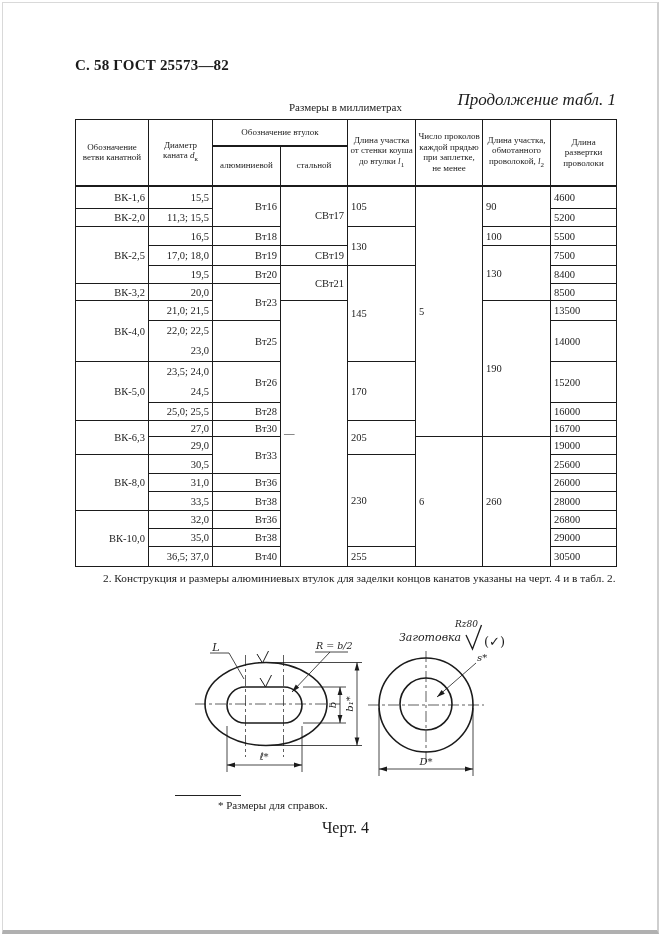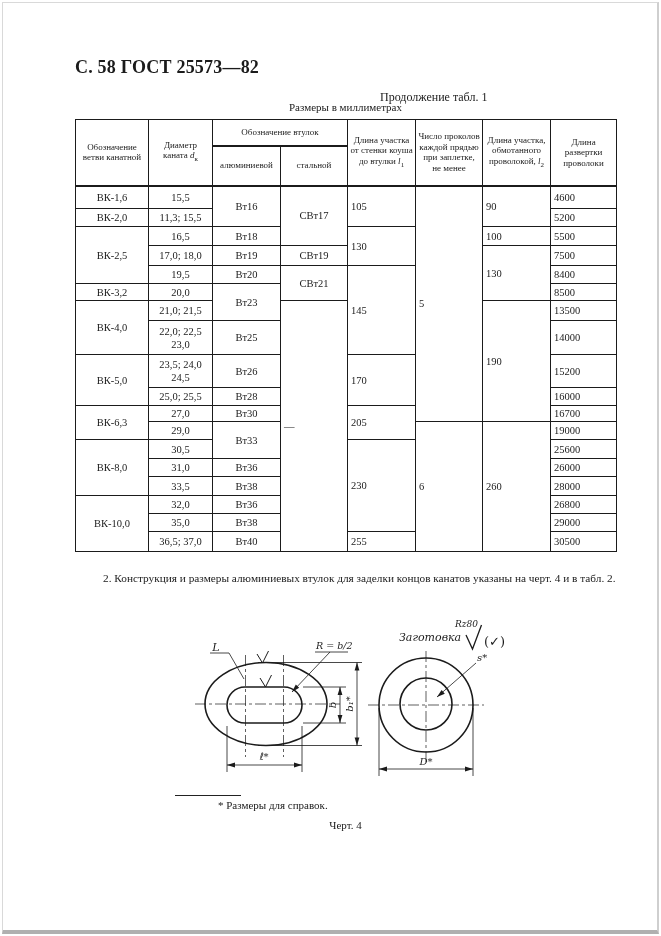--- a/index.html
+++ b/index.html
@@ -2,38 +2,38 @@
 <html><head>
 <meta charset="utf-8">
 <style>
   html,body{margin:0;padding:0;}
   body{
     width:661px;height:936px;position:relative;background:#ffffff;
     font-family:"Liberation Serif","DejaVu Serif",serif;color:#1b1b1b;overflow:hidden;
   }
   .frame{position:absolute;inset:2px;border:1px solid #d9d9d9;border-right:2px solid #cfcfcf;border-bottom:4px solid #b0b0b0;pointer-events:none;}
   .abs{position:absolute;}
-  .hdr{left:75px;top:57px;font-size:18px;font-weight:bold;letter-spacing:.2px;}
-  .cont{left:380px;top:90px;width:236px;font-size:12px;}
+  .hdr{left:75px;top:57px;font-size:15px;font-weight:bold;letter-spacing:.2px;}
+  .cont{left:380px;top:90px;width:236px;text-align:right;font-style:italic;font-size:17px;}
   .units{left:75px;top:101px;width:541px;text-align:center;font-size:11px;}
   .note2{left:75px;top:572px;width:560px;font-size:11.3px;text-indent:28px;white-space:nowrap;}
   .footrule{left:175px;top:795px;width:66px;border-top:1px solid #222;height:0;}
   .footnote{left:218px;top:799px;font-size:11px;}
-  .caption{left:75px;top:819px;width:541px;text-align:center;font-size:11px;}
+  .caption{left:75px;top:819px;width:541px;text-align:center;font-size:16px;}
 
   table.gost{position:absolute;left:75px;top:119px;width:541px;border-collapse:collapse;table-layout:fixed;border:1.5px solid #1b1b1b;}
   table.gost th,table.gost td{border:1px solid #1b1b1b;overflow:hidden;}
   table.gost thead th{font-weight:normal;font-size:9px;line-height:10.5px;text-align:center;vertical-align:middle;padding:2px 2px;border-bottom-width:2px;}
   table.gost thead tr.h1{height:26px;}
   table.gost thead tr.h2{height:40px;}
   table.gost td{font-size:10.5px;vertical-align:middle;padding:0 3px;}
-  td.al{text-align:center;padding-left:7px;}
+  td.al{text-align:right;padding-left:7px;}
   td.ac{text-align:left;}
   td.thick{border-bottom-width:2px;}
-  td.two{white-space:pre-line;line-height:13px;margin-top:26px;}
+  td.two{white-space:pre-line;line-height:20px;margin-top:26px;}
   sub{font-size:7px;}
   svg text{font-family:"DejaVu Serif","DejaVu Sans",serif;fill:#1b1b1b;}
 </style>
 </head>
 <body>
 
 <div class="frame"></div>
 
 <div class="abs hdr">С. 58 ГОСТ 25573—82</div>
 <div class="abs cont">Продолжение табл. 1</div>

